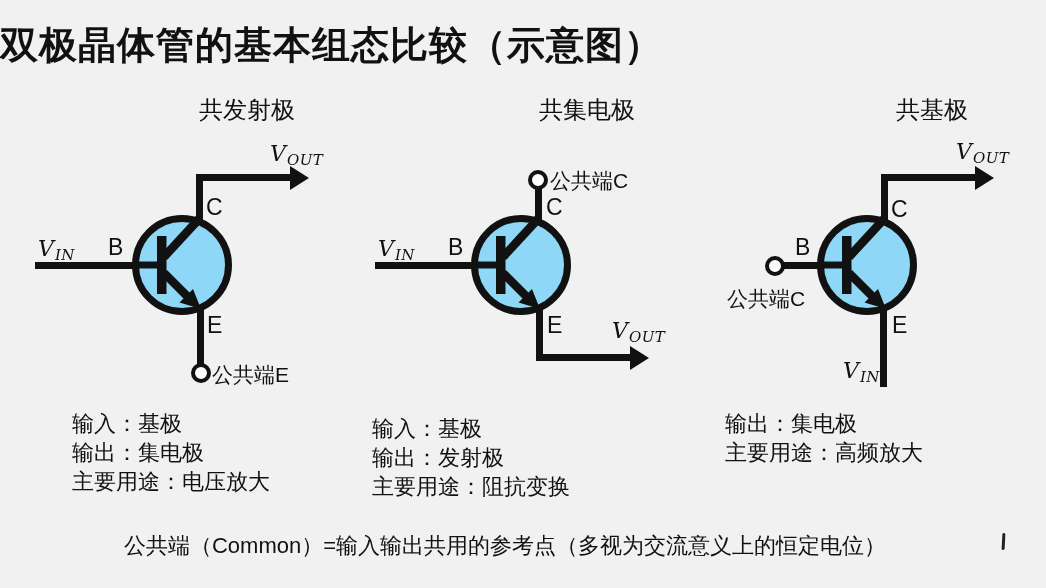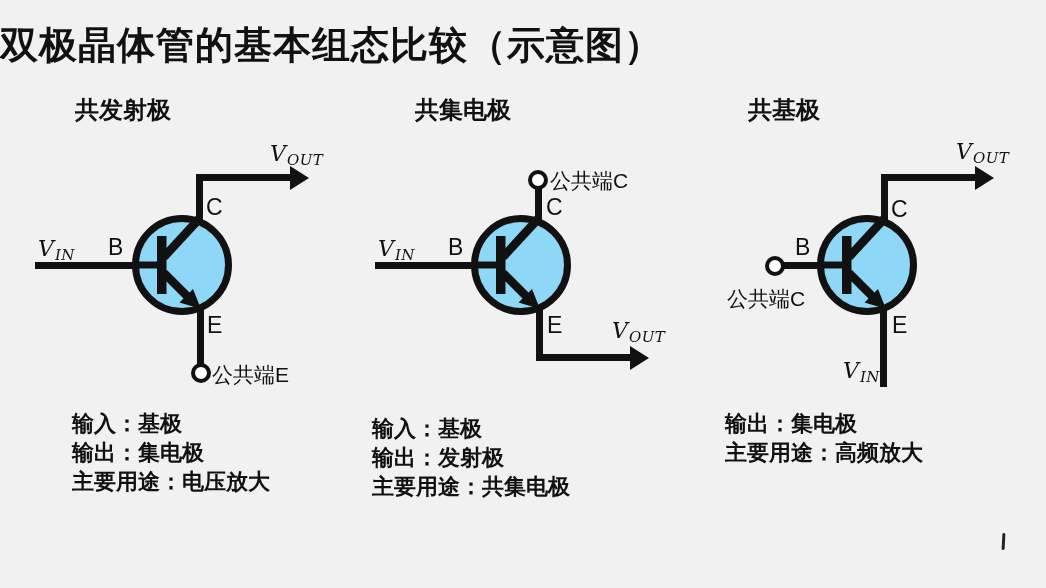--- a/index.html
+++ b/index.html
@@ -9,22 +9,22 @@
     background: var(--background, #f1f1f1);
     font-family: "Liberation Sans", sans-serif;
     color: var(--line, #111111);
     overflow:hidden;
   }
   .title {
     position:absolute; top:20px; left:0; width:100%;
     font-size:38px; font-weight:700; letter-spacing:1px;
   }
   .heading {
-    position:absolute; width:220px; text-align:left;
-    font-size:24px; font-weight:700;
+    position:absolute; width:220px; text-align:right;
+    font-size:24px; font-weight:400;
   }
   .wire { position:absolute; background: var(--line, #111111); }
   .arrow-right {
     position:absolute; width:0; height:0;
     border-top:12px solid transparent;
     border-bottom:12px solid transparent;
     border-left:19px solid var(--line, #111111);
   }
   .terminal {
     position:absolute; width:12px; height:12px;
@@ -36,21 +36,21 @@
   .common-lbl { position:absolute; font-size:21px; font-weight:400; white-space:nowrap; }
   .vlab {
     position:absolute; white-space:nowrap;
     font-family:"DejaVu Serif", serif; font-style:italic;
     font-size:22px; font-weight:500;
   }
   .vlab sub {
     font-size:15px; font-style:italic; letter-spacing:0.5px;
     vertical-align:-4px; margin-left:1px;
   }
-  .info { position:absolute; font-size:22px; font-weight:700; line-height:29px; white-space:nowrap; }
+  .info { position:absolute; font-size:22px; font-weight:400; line-height:29px; white-space:nowrap; }
   .footer {
     position:absolute; top:531px; left:0; width:1010px;
     text-align:center; font-size:22px; font-weight:400;
   }
   .stray-mark {
     position:absolute; left:1002px; top:533px;
     width:3px; height:17px; background:#222;
     border-radius:2px; transform:rotate(3deg);
   }
 </style>
@@ -119,21 +119,21 @@
 
     <div class="pin-lbl" style="left:547px; top:312px">E</div>
     <div class="wire" style="left:536px; top:306px; width:7px; height:55px"></div>
     <div class="wire" style="left:536px; top:354px; width:97px; height:7px"></div>
     <div class="arrow-right" style="left:630px; top:346px"></div>
     <div class="vlab" style="left:612px; top:318px"><span>V</span><sub>OUT</sub></div>
 
     <div class="info" style="left:372px; top:414px">
       <div>输入：基极</div>
       <div>输出：发射极</div>
-      <div>主要用途：共集电极</div>
+      <div>主要用途：阻抗变换</div>
     </div>
   </div>
 
   <div>
     <div class="heading" style="left:748px; top:94px">共基极</div>
 
     <div class="vlab" style="left:956px; top:139px"><span>V</span><sub>OUT</sub></div>
     <div class="wire" style="left:881px; top:174px; width:97px; height:7px"></div>
     <div class="arrow-right" style="left:975px; top:166px"></div>
     <div class="wire" style="left:881px; top:174px; width:7px; height:48px"></div>
@@ -151,15 +151,16 @@
     <div class="pin-lbl" style="left:892px; top:312px">E</div>
     <div class="wire" style="left:880px; top:306px; width:7px; height:81px"></div>
     <div class="vlab" style="left:843px; top:358px"><span>V</span><sub>IN</sub></div>
 
     <div class="info" style="left:725px; top:409px">
       <div>输出：集电极</div>
       <div>主要用途：高频放大</div>
     </div>
   </div>
 
+  <div class="footer">公共端（Common）=输入输出共用的参考点（多视为交流意义上的恒定电位）</div>
   <div class="stray-mark"></div>
 
 </div>
 
 </body></html>

